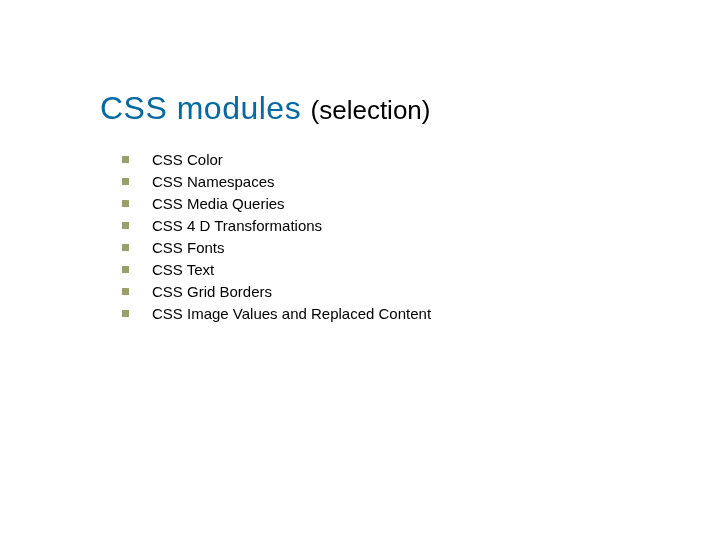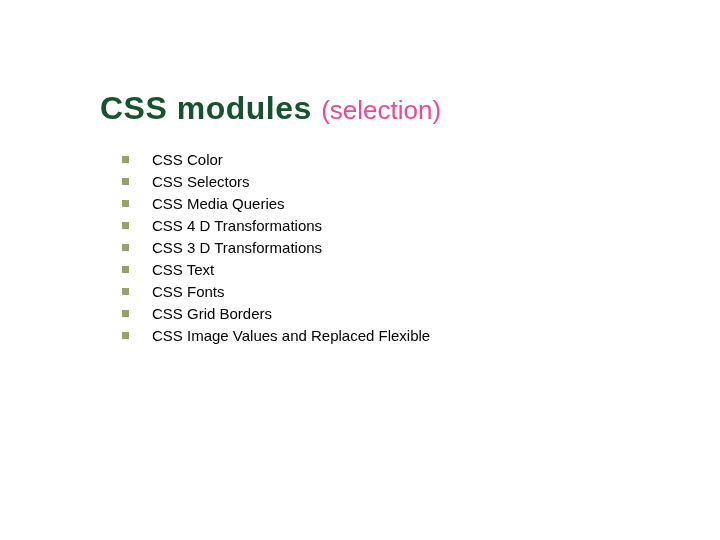--- a/index.html
+++ b/index.html
@@ -17,27 +17,27 @@
     width: 720px;
     height: 540px;
     box-sizing: border-box;
     padding: 90px 0 0 100px;
   }
   .title-row {
     margin: 0 0 22px 0;
   }
   .title-main {
     font-size: 32px;
-    color: #14532d;
-    font-weight: 700;
+    color: #0369a1;
+    font-weight: 400;
     letter-spacing: 0.5px;
   }
   .title-sub {
     font-size: 26px;
-    color: #ec4899;
+    color: #000000;
     font-weight: 400;
   }
   ul.module-list {
     list-style: none;
     margin: 0;
     padding: 0 16px 0 22px;
   }
   ul.module-list li {
     position: relative;
     font-size: 15px;
@@ -59,25 +59,24 @@
 <body>
 
 <div class="slide">
 
   <div class="title-row">
     <span class="title-main">CSS modules </span><span class="title-sub">(selection)</span>
   </div>
 
   <ul class="module-list">
     <li><span class="bullet"></span><span>CSS Color</span></li>
-    <li><span class="bullet"></span><span>CSS Selectors</span></li>
+    <li><span class="bullet"></span><span>CSS Namespaces</span></li>
     <li><span class="bullet"></span><span>CSS Media Queries</span></li>
     <li><span class="bullet"></span></li>
     <li><span class="bullet"></span><span>CSS 4 D Transformations</span></li>
     <li><span class="bullet"></span></li>
-    <li><span class="bullet"></span><span>CSS 3 D Transformations</span></li>
+    <li><span class="bullet"></span><span>CSS Fonts</span></li>
     <li><span class="bullet"></span><span>CSS Text</span></li>
-    <li><span class="bullet"></span><span>CSS Fonts</span></li>
     <li><span class="bullet"></span><span>CSS Grid Borders</span></li>
-    <li><span class="bullet"></span><span>CSS Image Values and Replaced Flexible</span></li>
+    <li><span class="bullet"></span><span>CSS Image Values and Replaced Content</span></li>
   </ul>
 
 </div>
 
 </body></html>

